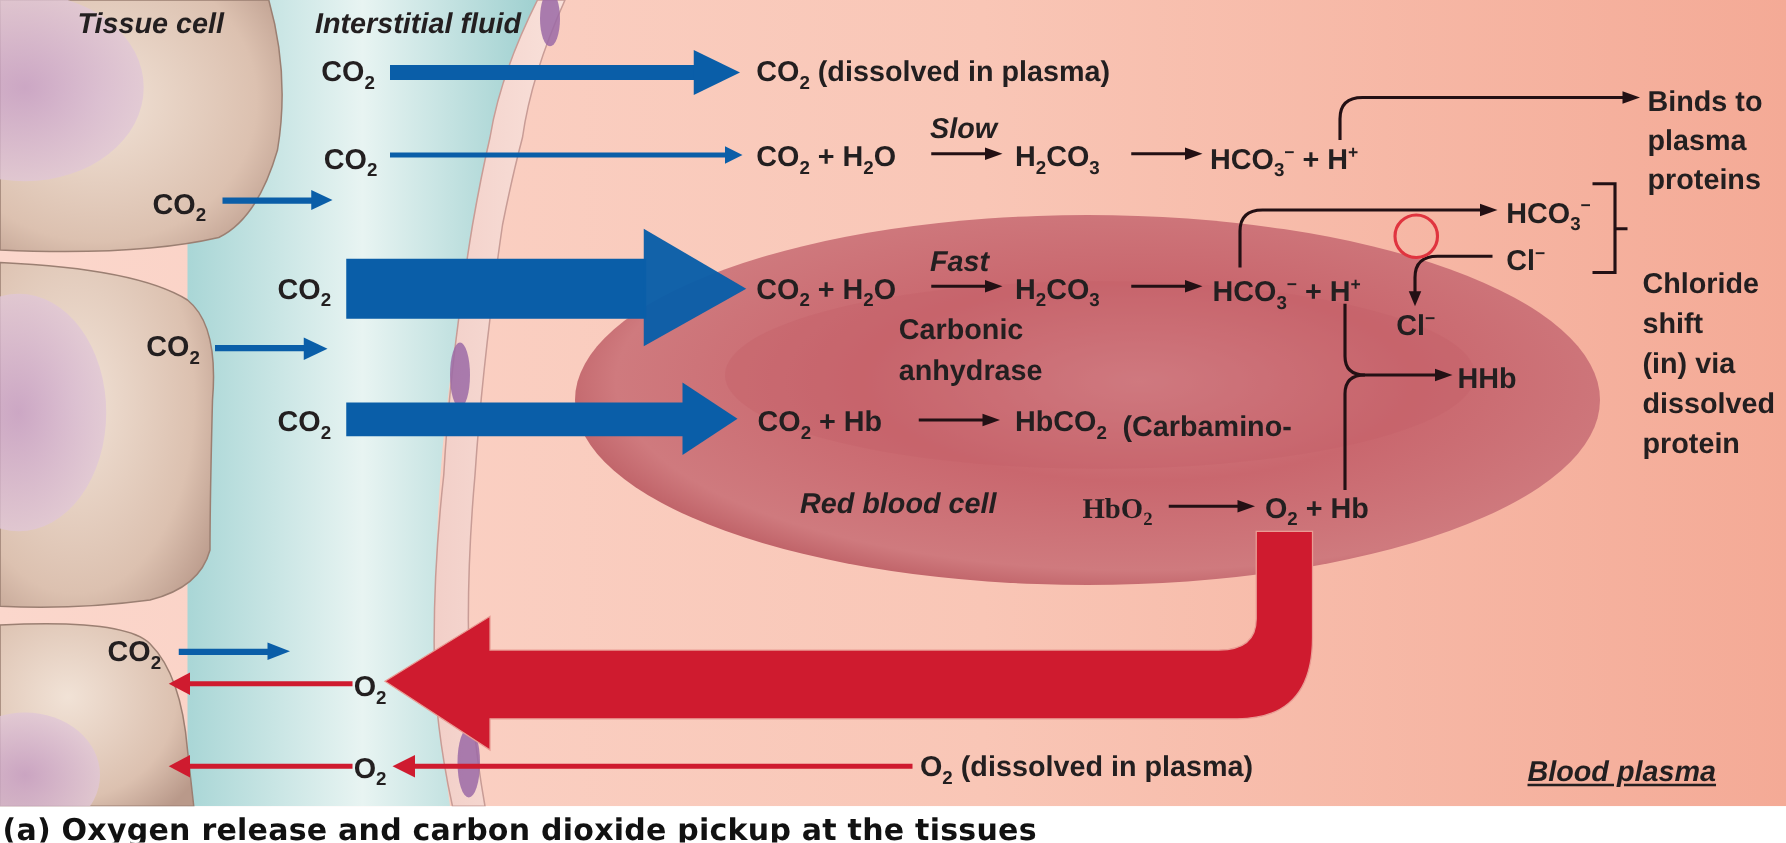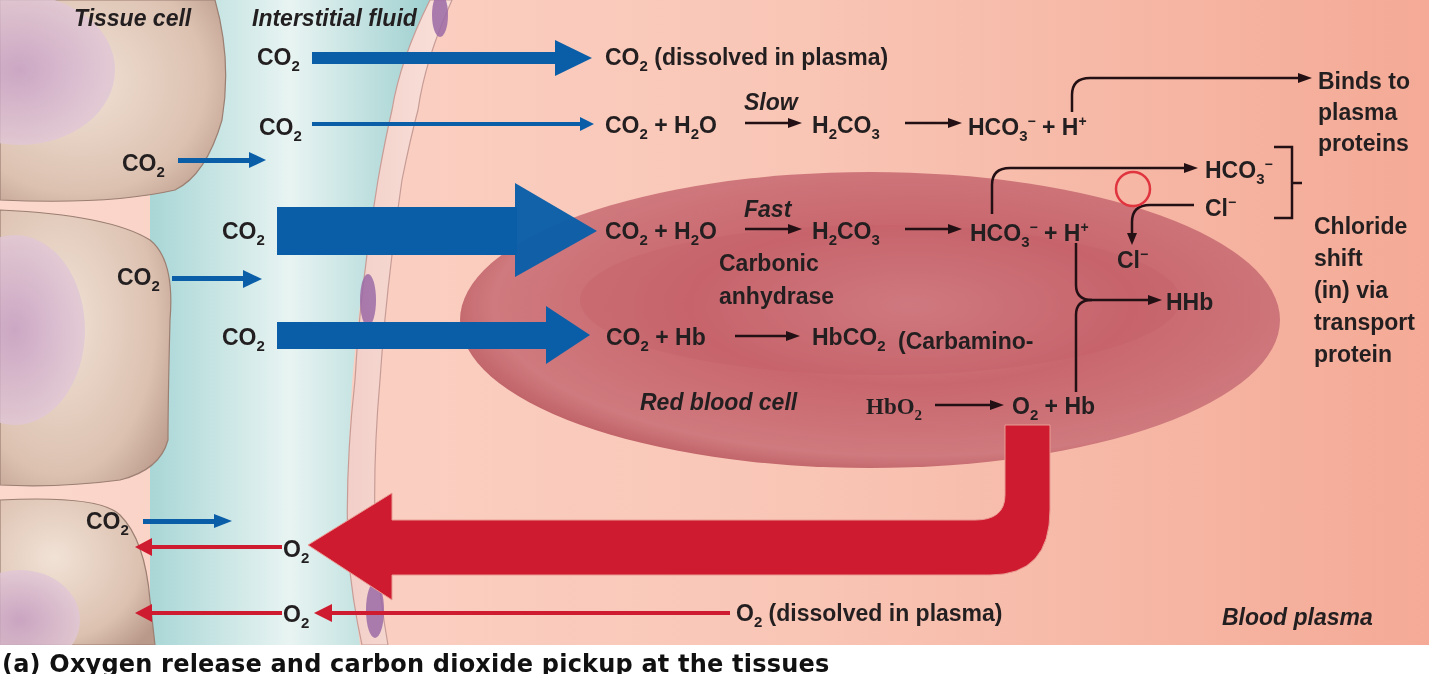--- a/index.html
+++ b/index.html
@@ -119,24 +119,24 @@
     <polygon points="948,224 962,229 948,234"></polygon>
     <polygon points="1184,163 1198,168 1184,173"></polygon>
     <polygon points="1127,233 1132,245 1137,233"></polygon>
     <polygon points="1148,295 1162,300 1148,305"></polygon>
     <polygon points="786,331 800,336 786,341"></polygon>
     <polygon points="990,400 1004,405 990,410"></polygon>
   </g>
   <circle cx="1133" cy="189" r="17" fill="none" stroke="#e0343f" stroke-width="2.5"></circle>
 </svg>
 
-<div class="lbl it" style="left:62px;top:7px;margin-left:12px;">Tissue cell</div>
+<div class="lbl it" style="left:62px;top:7px;">Tissue cell</div>
 <div class="lbl it" style="left:252px;top:7px;text-align:right;">Interstitial fluid</div>
 <div class="lbl it" style="left:640px;top:391px;">Red blood cell</div>
-<div class="lbl it" style="left:1222px;top:606px;">Blood plasma</div>
+<div class="lbl it" style="left:1222px;top:606px;text-decoration:underline;">Blood plasma</div>
 
 <div class="lbl" style="left:257px;top:46px;"><span>CO</span><span class="sub">2</span></div>
 <div class="lbl" style="left:259px;top:116px;"><span>CO</span><span class="sub">2</span></div>
 <div class="lbl" style="left:122px;top:152px;"><span>CO</span><span class="sub">2</span></div>
 <div class="lbl" style="left:222px;top:220px;"><span>CO</span><span class="sub">2</span></div>
 <div class="lbl" style="left:117px;top:266px;"><span>CO</span><span class="sub">2</span></div>
 <div class="lbl" style="left:222px;top:326px;"><span>CO</span><span class="sub">2</span></div>
 <div class="lbl" style="left:86px;top:510px;"><span>CO</span><span class="sub">2</span></div>
 
 <div class="lbl" style="left:283px;top:538px;"><span>O</span><span class="sub">2</span></div>
@@ -163,21 +163,21 @@
     </div>
 <div class="lbl" style="left:812px;top:220px;"><span>H</span><span class="sub">2</span><span>CO</span><span class="sub">3</span></div>
 <div class="lbl" style="left:970px;top:220px;"><span>HCO</span><span class="sub">3</span><span class="sup">−</span><span> + H</span><span class="sup">+</span></div>
 <div class="lbl" style="left:1205px;top:157px;"><span>HCO</span><span class="sub">3</span><span class="sup">−</span></div>
 <div class="lbl" style="left:1205px;top:195px;"><span>Cl</span><span class="sup">−</span></div>
 <div class="lbl" style="left:1117px;top:247px;"><span>Cl</span><span class="sup">−</span></div>
 <div class="lbl" style="left:1314px;top:174px;line-height:32px;margin-top:36px;">
       <div>Chloride</div>
       <div>shift</div>
       <div>(in) via</div>
-      <div>transport</div>
+      <div>dissolved</div>
       <div>protein</div>
     </div>
 <div class="lbl" style="left:1166px;top:291px;">HHb</div>
 
 <div class="lbl" style="left:606px;top:326px;"><span>CO</span><span class="sub">2</span><span> + Hb</span></div>
 <div class="lbl" style="left:812px;top:326px;"><span>HbCO</span><span class="sub">2</span></div>
 <div class="lbl" style="left:898px;top:326px;line-height:30px;text-align:right;">
       <div>(Carbamino-</div>
     </div>
 

